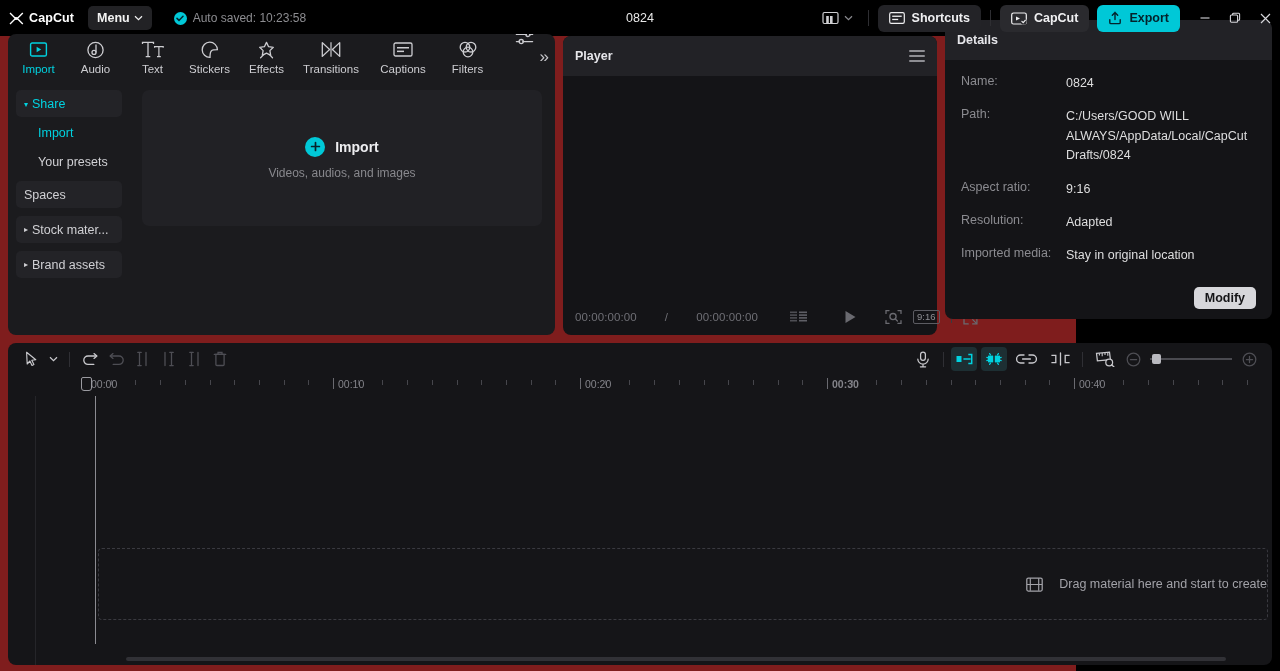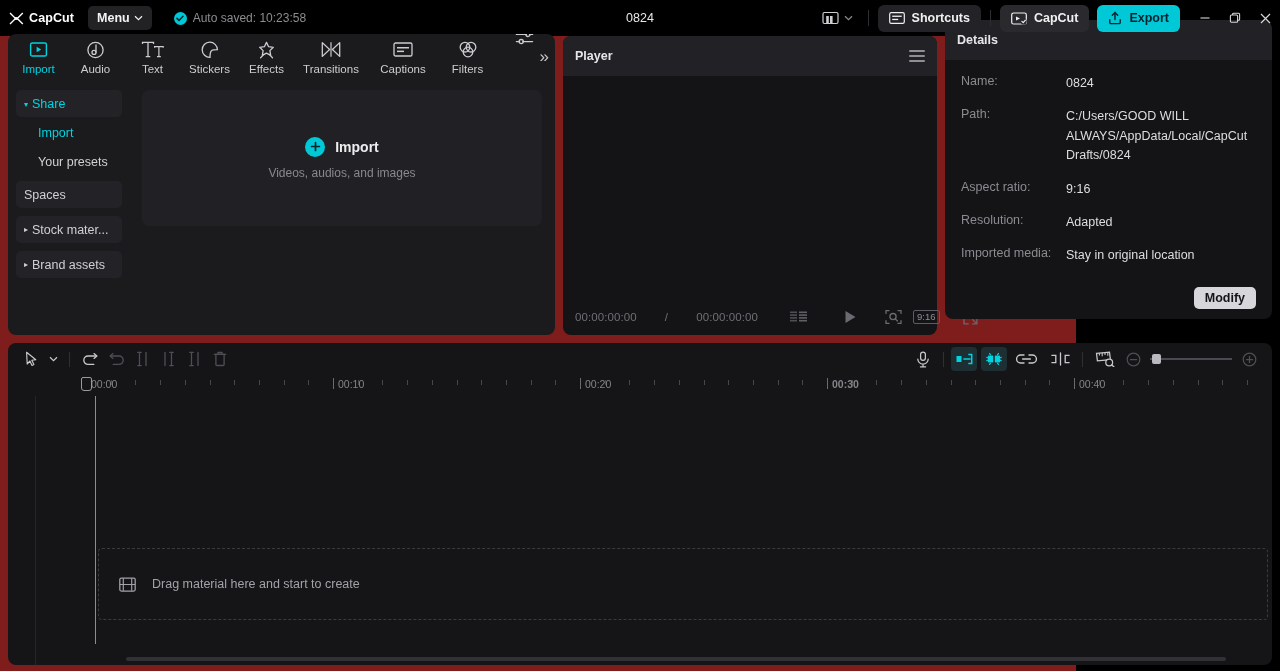--- a/index.html
+++ b/index.html
@@ -195,21 +195,21 @@
     position: absolute; left: 87px; top: -21px; width: 1px; height: 100%;
     background: #8b8b91;
   }
   .ph-handle {
     position: absolute; left: 81px; top: 377px; width: 11px; height: 14px;
     border: 1.4px solid #9a9aa0; border-radius: 2px 2px 3px 3px; background: #151518;
   }
   .droptrack {
     position: absolute; left: 90px; top: 152px; width: 1170px; height: 72px;
     border: 1px dashed #3a3a40; border-radius: 4px;
-    display: flex; align-items: center; padding-left: 20px; gap: 16px;
+    display: flex; align-items: center; padding-left: 20px; gap: 16px; justify-content: flex-end;
   }
   .dt-text { color: #a2a2a8; font-size: 12.5px; }
   .scrollbar {
     position: absolute; left: 118px; bottom: 4px; width: 1100px; height: 4px;
     background: #313136; border-radius: 2px;
   }
   svg { display: block; }
 </style>
 </head>
 <body>

